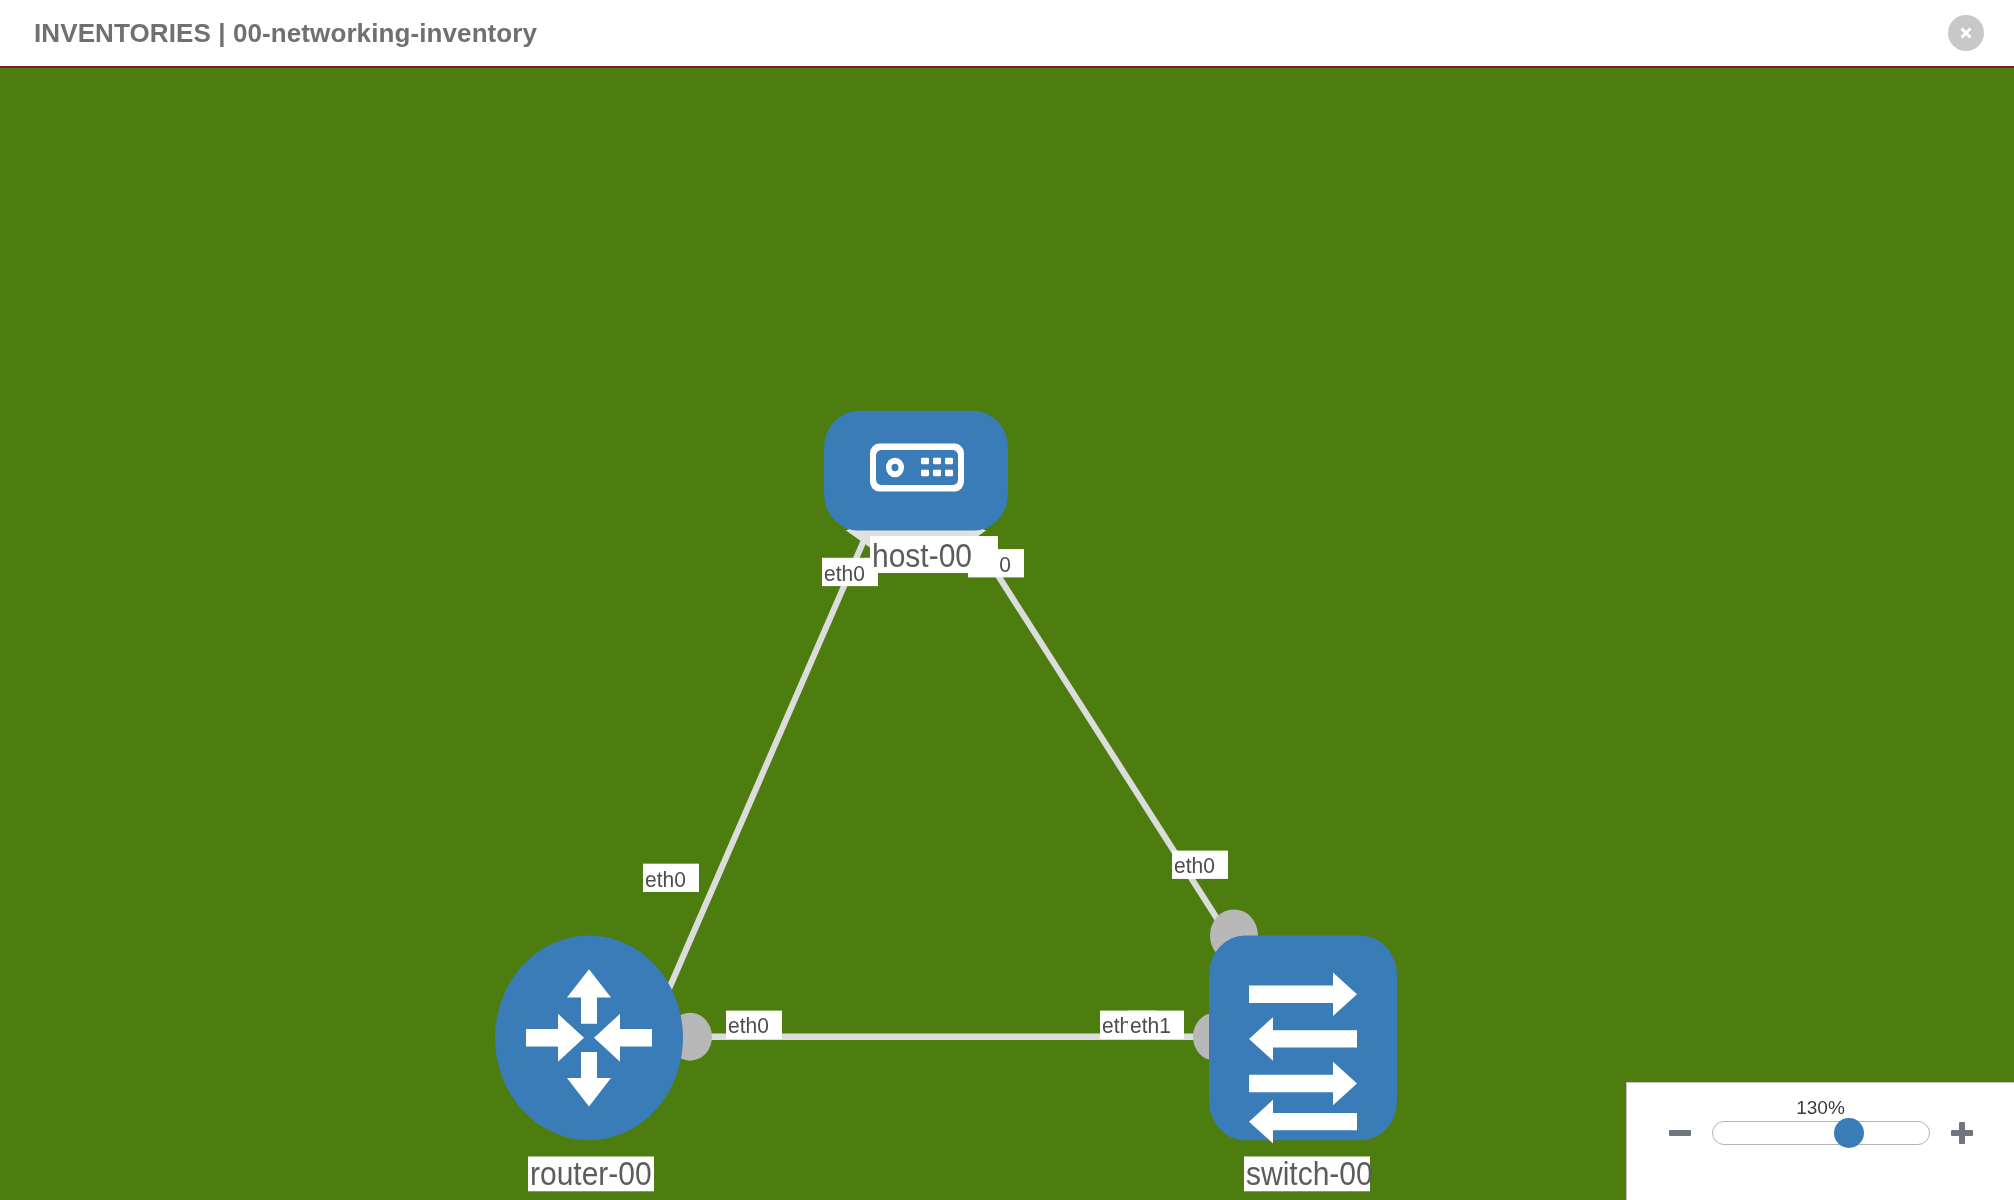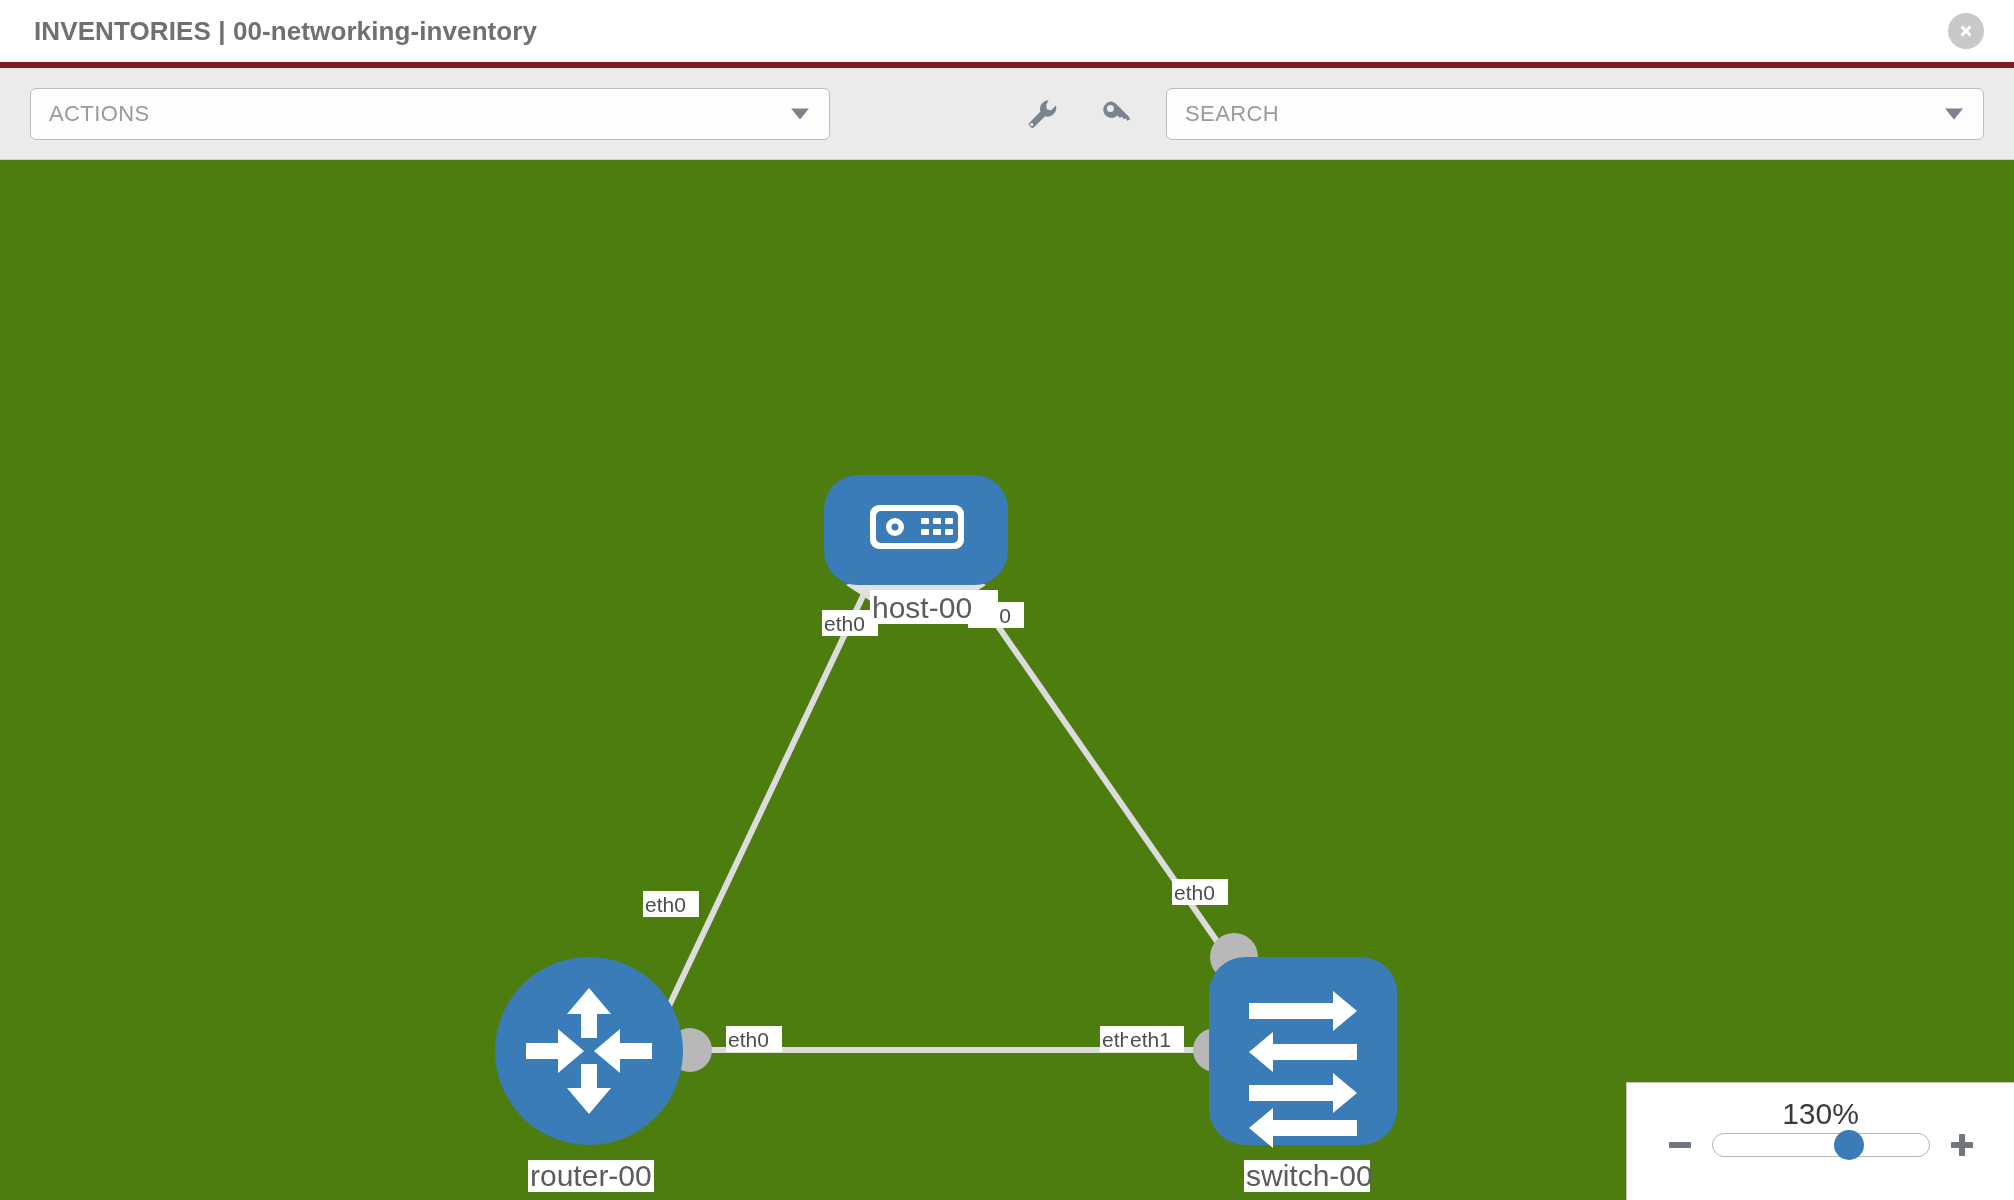--- a/index.html
+++ b/index.html
@@ -20,21 +20,21 @@
     display: flex;
     flex-direction: column;
   }
 
   
   .header {
     position: relative;
     height: 68px;
     flex: 0 0 68px;
     background: #ffffff;
-    border-bottom: 6px solid #7f1d1d;
+    border-bottom: 2px solid #7f1d1d;
     display: flex;
     align-items: center;
     padding-left: 34px;
   }
   .header-title {
     font-size: 26px;
     font-weight: bold;
     color: #707070;
     letter-spacing: 0.1px;
     white-space: nowrap;
@@ -173,21 +173,21 @@
     background: #ffffff;
     border: 1px solid #c2c2c2;
     border-right: none;
     border-bottom: none;
     display: flex;
     flex-direction: column;
     align-items: center;
     padding-top: 14px;
   }
   .zoom-percent {
-    font-size: 30px;
+    font-size: 19px;
     color: #3b3b3b;
   }
   .zoom-row {
     display: flex;
     align-items: center;
     gap: 18px;
     width: 100%;
     justify-content: center;
   }
   .zoom-minus, .zoom-plus {
@@ -241,47 +241,20 @@
 
   <div class="header">
     <div class="header-title">INVENTORIES | 00-networking-inventory</div>
     <div class="close-btn">
       <svg width="22" height="22" viewBox="0 0 22 22" aria-hidden="true">
         <path d="M5.5 7.6 L7.6 5.5 L11 8.9 L14.4 5.5 L16.5 7.6 L13.1 11 L16.5 14.4 L14.4 16.5 L11 13.1 L7.6 16.5 L5.5 14.4 L8.9 11 Z" fill="#ffffff"></path>
       </svg>
     </div>
   </div>
 
-  <div class="toolbar">
-
-    <div class="select-box actions">
-      <span class="select-label">ACTIONS</span>
-      <span class="caret"></span>
-    </div>
-
-    <div class="tool-icons">
-      <div class="tool-icon">
-        <svg width="34" height="34" viewBox="0 0 34 34" aria-hidden="true">
-          <path d="M23.6 3.2 a8.6 8.6 0 0 0 -8.1 11.4 L4.6 25.5 a2.6 2.6 0 0 0 0 3.7 l0.9 0.9 a2.6 2.6 0 0 0 3.7 0 L20.1 19.2 a8.6 8.6 0 0 0 10.8 -10.6 l-4.6 4.6 -4.3 -0.8 -0.8 -4.3 z" fill="#7b8290"></path>
-          <circle cx="6.6" cy="27.4" r="1.5" fill="#ffffff"></circle>
-        </svg>
-      </div>
-      <div class="tool-icon">
-        <svg width="34" height="34" viewBox="0 0 34 34" aria-hidden="true">
-          <path d="M12.5 4.5 a8.2 8.2 0 1 0 5.9 13.9 l2.3 2.3 2.6 -1.0 1.1 2.6 2.6 -1.1 1.1 2.6 3.0 -1.3 -1.2 -2.7 -13.5 -13.5 A8.2 8.2 0 0 0 12.5 4.5 Z" fill="#7b8290"></path>
-          <circle cx="11.4" cy="11.6" r="3.5" fill="#ebebeb"></circle>
-        </svg>
-      </div>
-    </div>
-
-    <div class="search-box">
-      <span class="search-text">SEARCH</span>
-      <span class="caret"></span>
-    </div>
-  </div>
 
   <div class="canvas">
 
     <svg class="topology-svg" viewBox="0 0 2014 1040" preserveAspectRatio="none">
 
       <g>
         <line class="link-line" x1="880" y1="400" x2="660" y2="865"></line>
       </g>
       <g>
         <line class="link-line" x1="952" y1="400" x2="1230" y2="800"></line>

